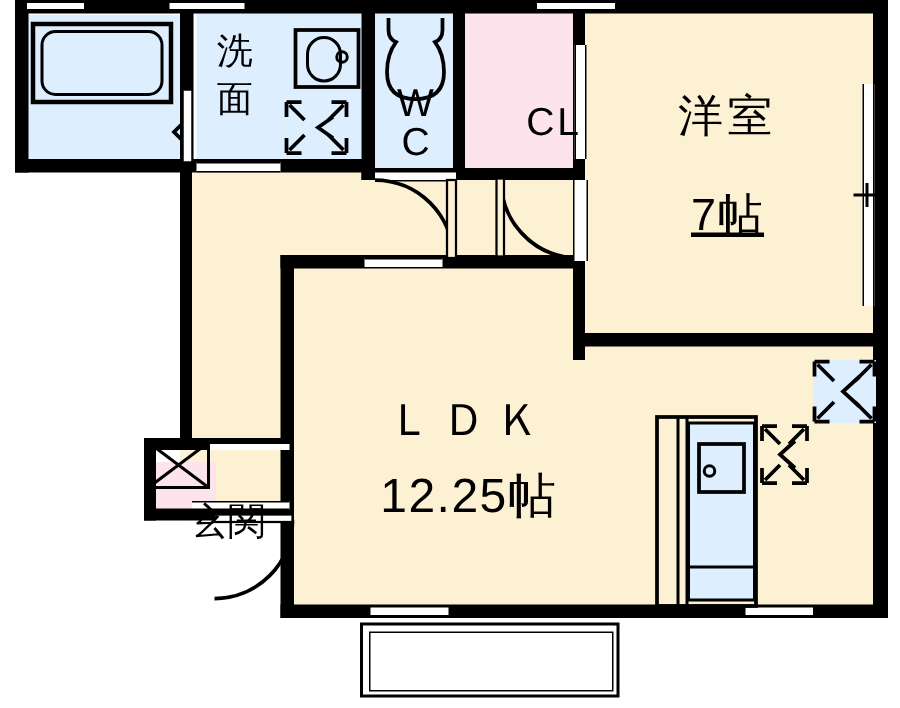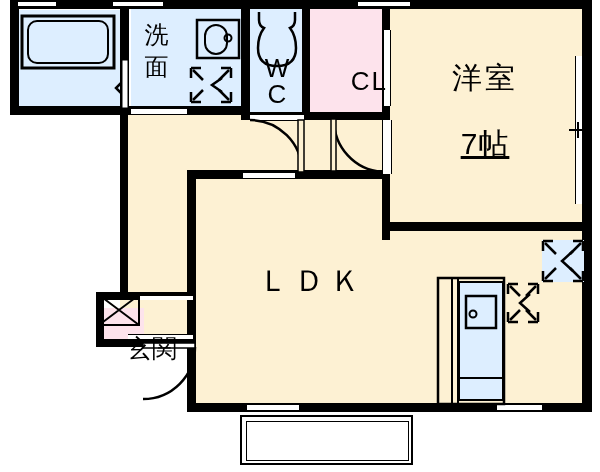--- a/index.html
+++ b/index.html
@@ -237,17 +237,18 @@
 
   <div class="label lbl-wc" style="left:250px; top:55px; width:54px;">W</div>
   <div class="label lbl-wc" style="left:250px; top:81px; width:54px;">C</div>
 
   <div class="label lbl-wcl" style="left:309px; top:68px; width:79px;text-align:right;">CL</div>
 
   <div class="label lbl-yo" style="left:392px; top:62px; width:186px;text-align:center;">洋室</div>
   <div class="label lbl-yo-n" style="left:392px; top:128px; width:186px;text-decoration:underline;">7帖</div>
 
   <div class="label lbl-ldk" style="left:200px; top:265px; width:225px;text-align:center;">ＬＤＫ</div>
+  <div class="label lbl-ldk-n" style="left:200px; top:314px; width:225px;">12.25帖</div>
 
   <div class="label lbl-genkan" style="left:112px; top:305px; width:80px;margin-top:30px;">玄関</div>
 
 
 </div>
 
 </body></html>

